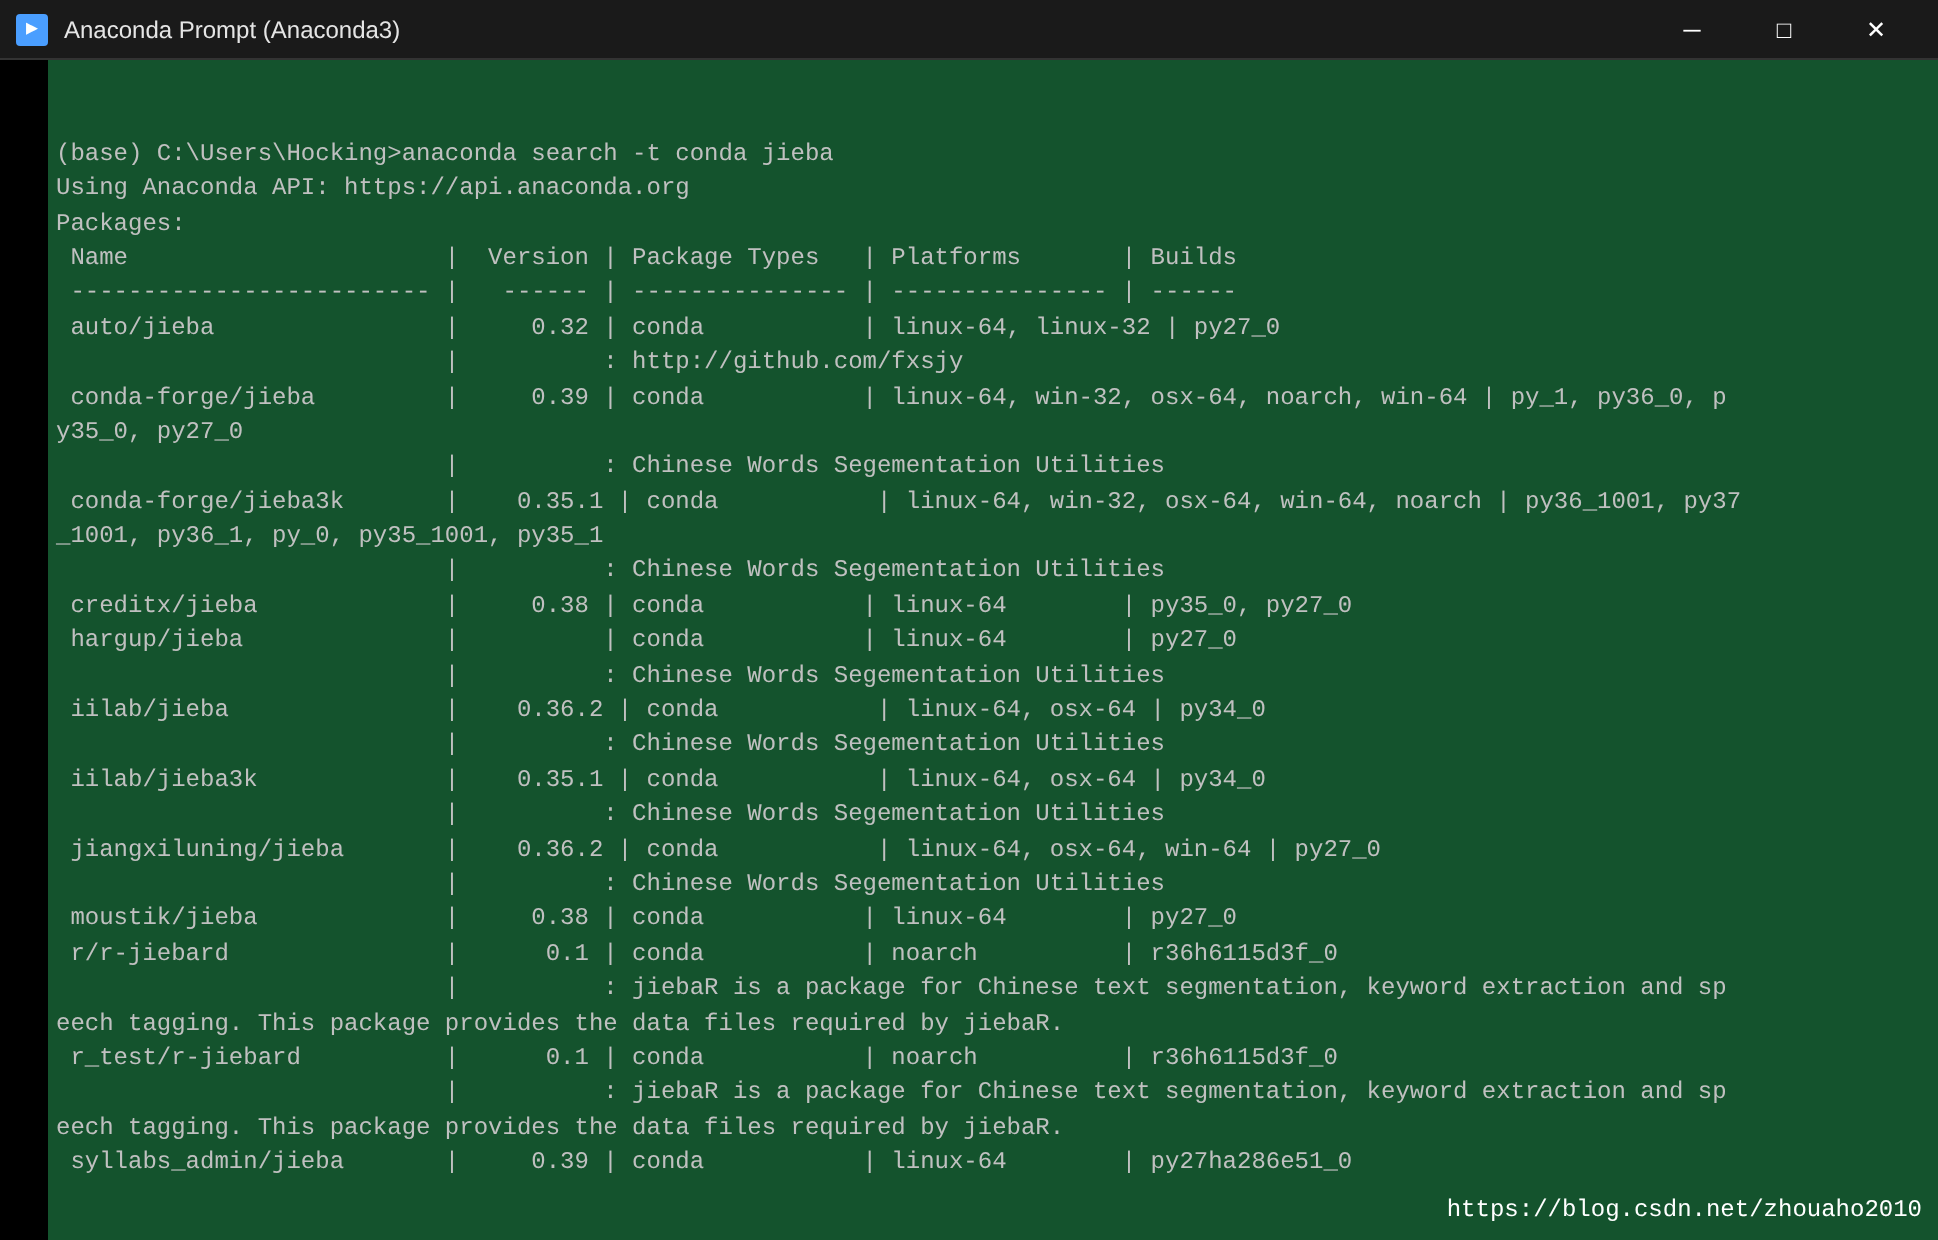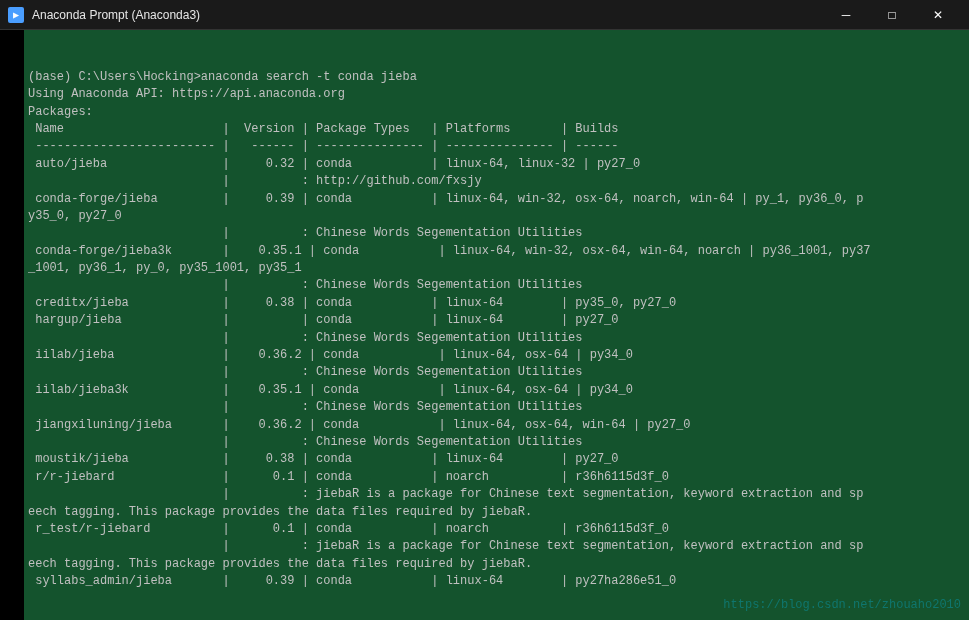--- a/index.html
+++ b/index.html
@@ -85,21 +85,21 @@
     }
 
     .terminal-content {
       color: #c0c0c0;
     }
 
     .url-watermark {
       position: absolute;
       bottom: 8px;
       right: 8px;
-      color: #0f766e;
+      color: #ffffff;
       font-size: 12px;
       font-family: 'Courier New', Courier, monospace;
     }
   </style>
 </head>
 <body>
 
 <div class="title-bar">
   <div class="title-bar-left">
     <div class="title-bar-icon">▶</div>

